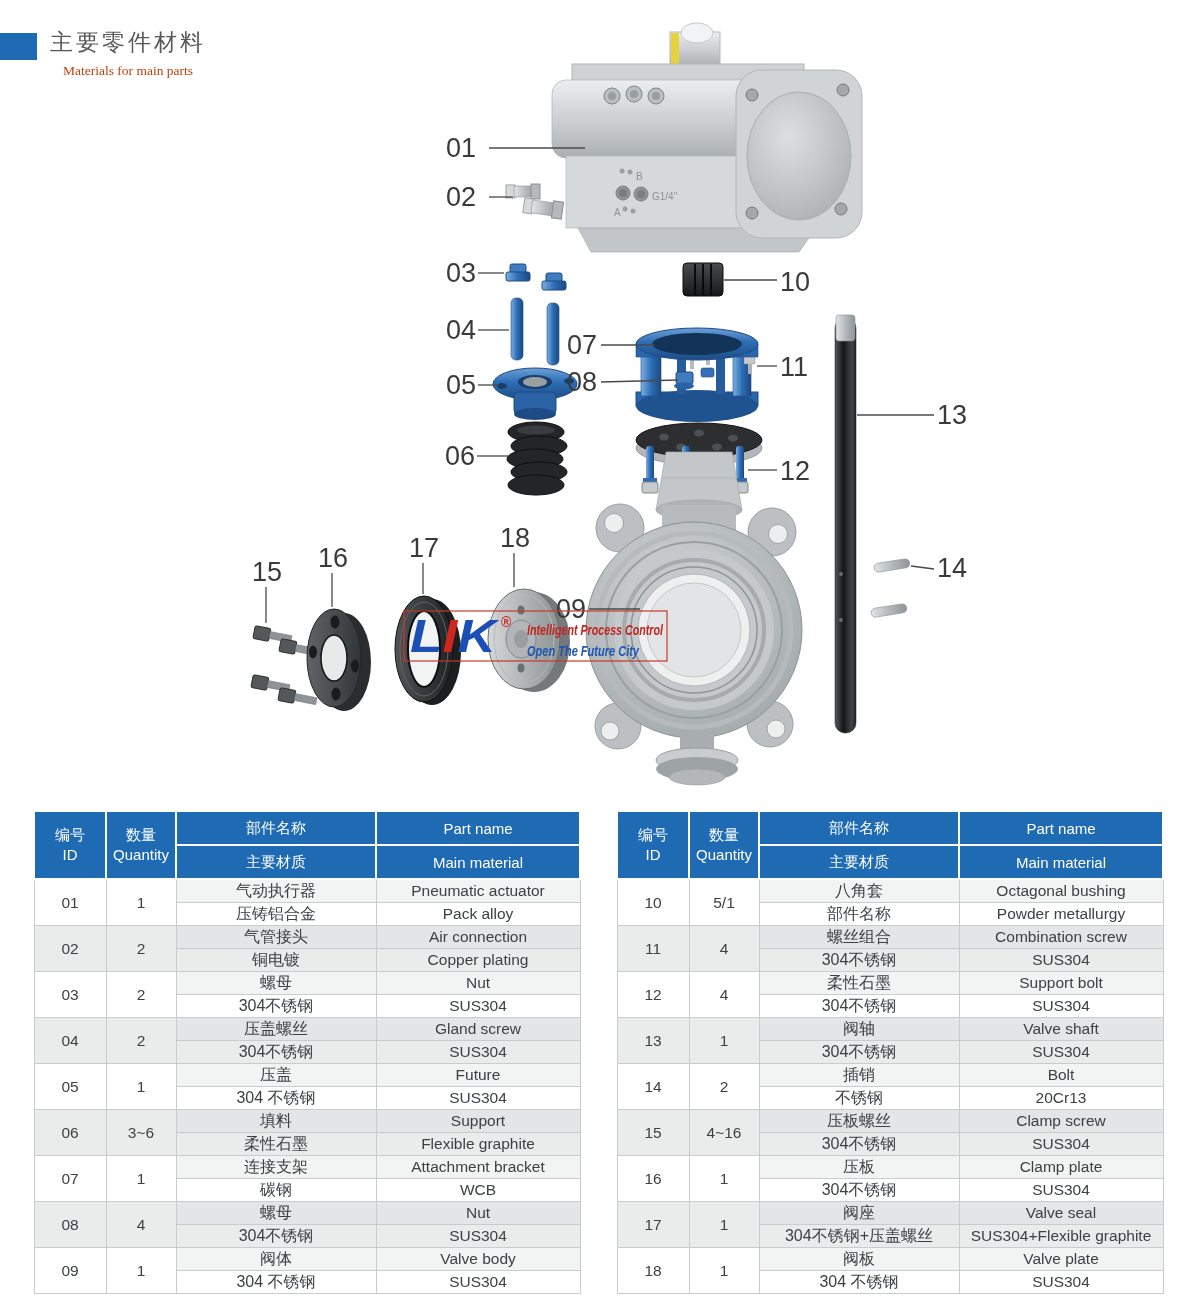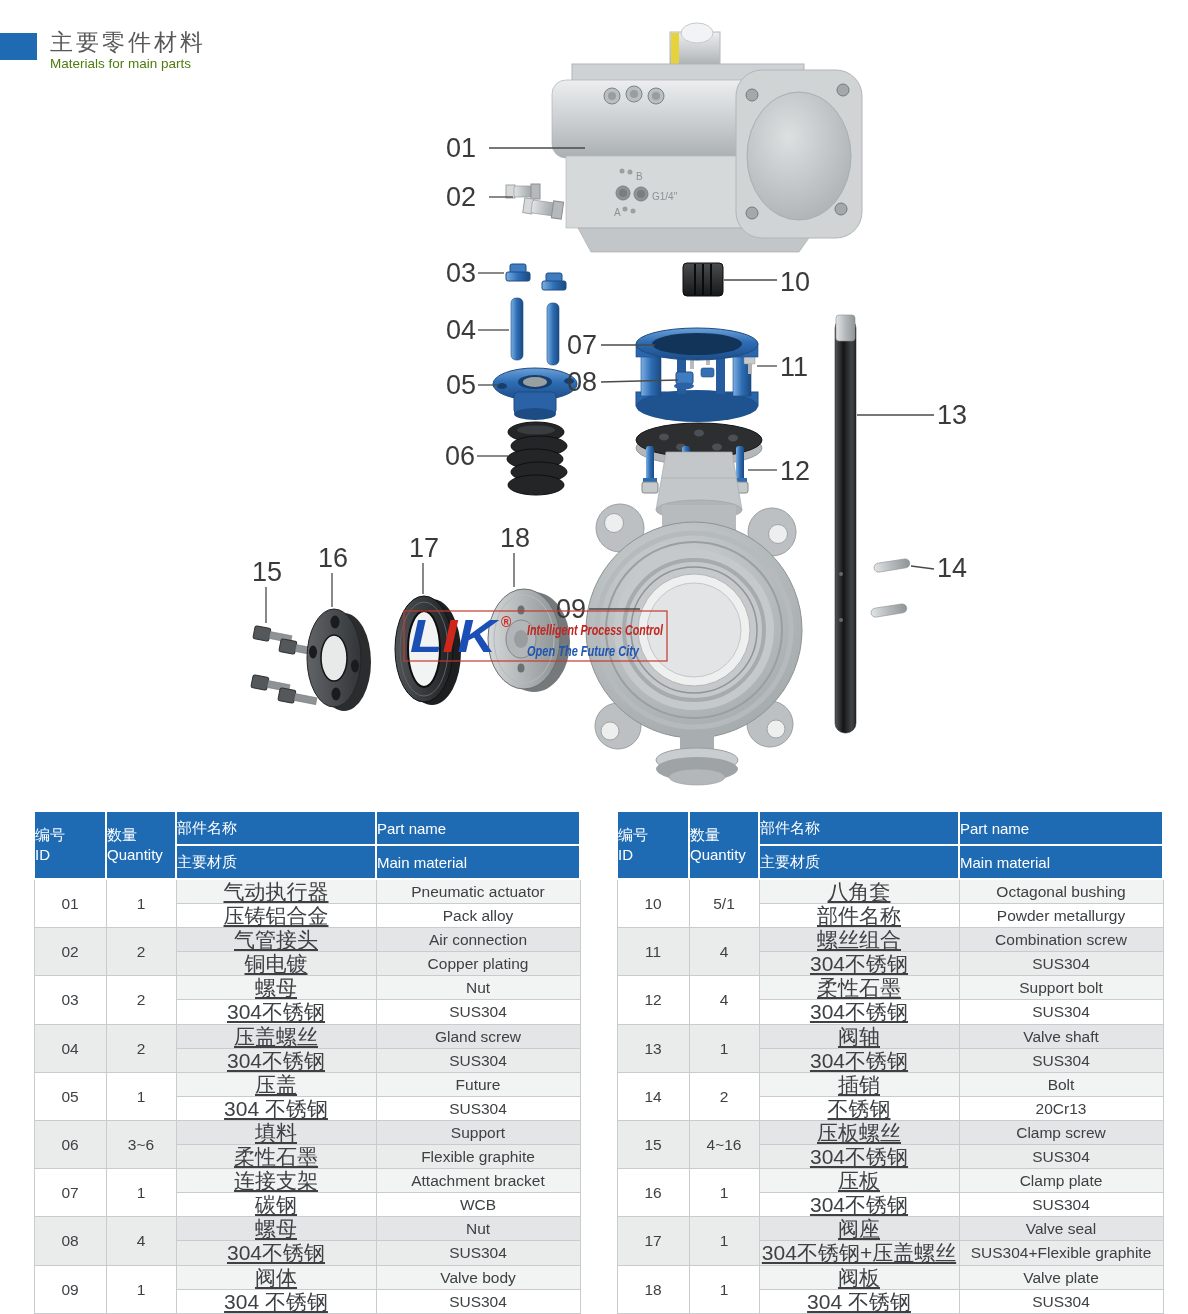--- a/index.html
+++ b/index.html
@@ -1,43 +1,43 @@
 <!DOCTYPE html>
 <html><head>
 <meta charset="utf-8">
 <style>
   html,body{margin:0;padding:0;background:#fff;}
   body{width:1188px;height:1314px;overflow:hidden;position:relative;
        font-family:"Liberation Sans","DejaVu Sans",sans-serif;color:#3f4245;}
   
-  .page-header{position:absolute;left:0;top:30px;display:flex;align-items:flex-start;z-index:5;}
+  .page-header{position:absolute;left:0;top:30px;display:flex;align-items:flex-start;z-index:5;text-align:center;}
   .accent-square{width:37px;height:27px;background:#1e6bb4;margin-top:3px;}
   .titles{margin-left:13px;}
   .title-cn{font-size:23px;color:#585858;letter-spacing:3px;line-height:1.1;}
-  .title-en{font-size:13.5px;color:#4d7c0f;margin-top:1px;}
+  .title-en{font-size:13.5px;color:#c2410c;margin-top:8px;font-family:Liberation Serif, serif;}
   
   .diagram{position:relative;width:1188px;height:798px;}
   .diagram svg{display:block;}
   .co{font-size:27px;fill:#3a3a3a;}
   .ld{stroke:#4a4a4a;stroke-width:1.3;}
   .etch{fill:#8d9294;font-size:10px;}
   .lik{font-size:46px;font-weight:bold;font-style:italic;}
   .wm1{font-size:15px;font-weight:bold;font-style:italic;fill:#c0261f;}
   .wm2{font-size:15px;font-weight:bold;font-style:italic;fill:#1e55b0;}
   .reg{font-size:14px;font-weight:bold;fill:#d0271d;}
   
   .tables{display:flex;gap:35px;margin:12px 33px 0 33px;}
   table{border-collapse:collapse;width:546px;table-layout:fixed;}
   col.ci{width:72px;}col.cq{width:70px;}col.ccn{width:200px;}col.cen{width:204px;}
   thead th{background:#1e6bb4;color:#fff;font-weight:normal;font-size:15px;
-           border:2px solid #fff;height:32px;padding:0;text-align:left;}
+           border:2px solid #fff;height:32px;padding:0;text-align:center;}
   thead th div{line-height:1.35;}
   tbody td{border:1px solid #c9cbcc;text-align:center;font-size:15.5px;
            color:#3e4144;height:22px;padding:0 2px;background:#fff;line-height:1.1;}
-  td.cn{font-size:21px;text-decoration:underline;}
+  td.cn{font-size:16px;}
   tbody.part:nth-of-type(odd) td.nm{background:#f2f3f3;}
   tbody.part:nth-of-type(even) td{background:#eaecec;}
   tbody.part:nth-of-type(even) td.nm{background:#e3e5e6;}
 </style>
 </head>
 <body>
 
 <div class="page-header">
   <div class="accent-square"></div>
   <div class="titles">

